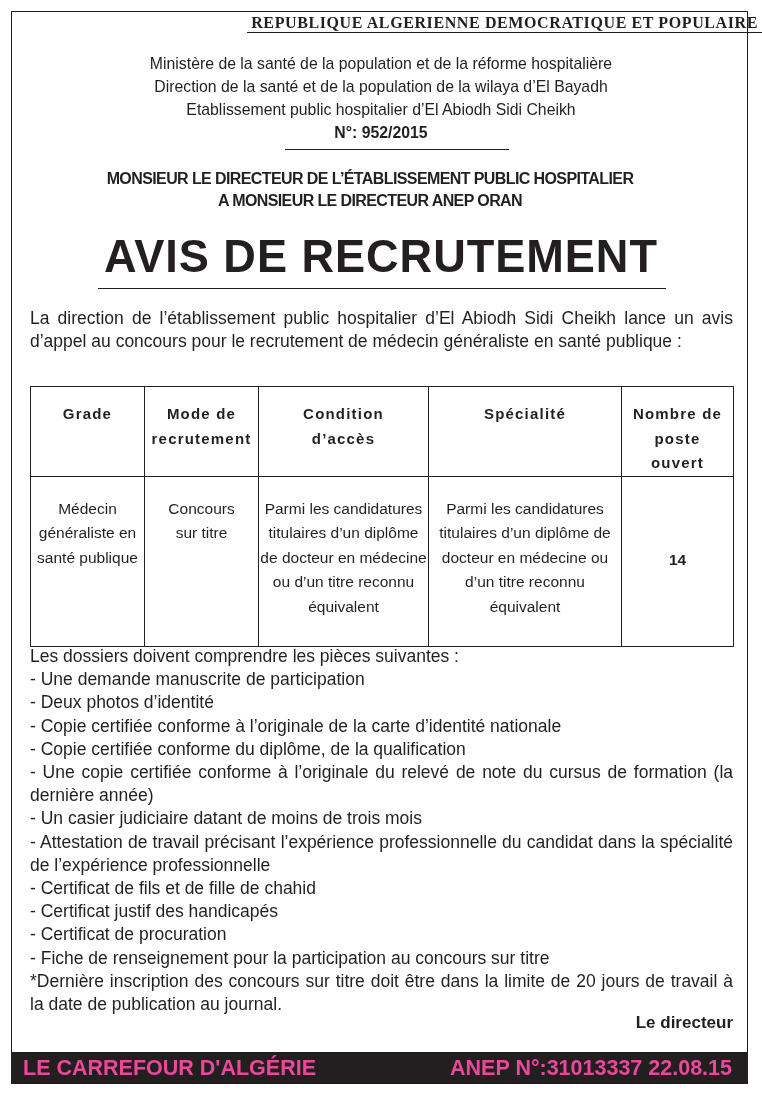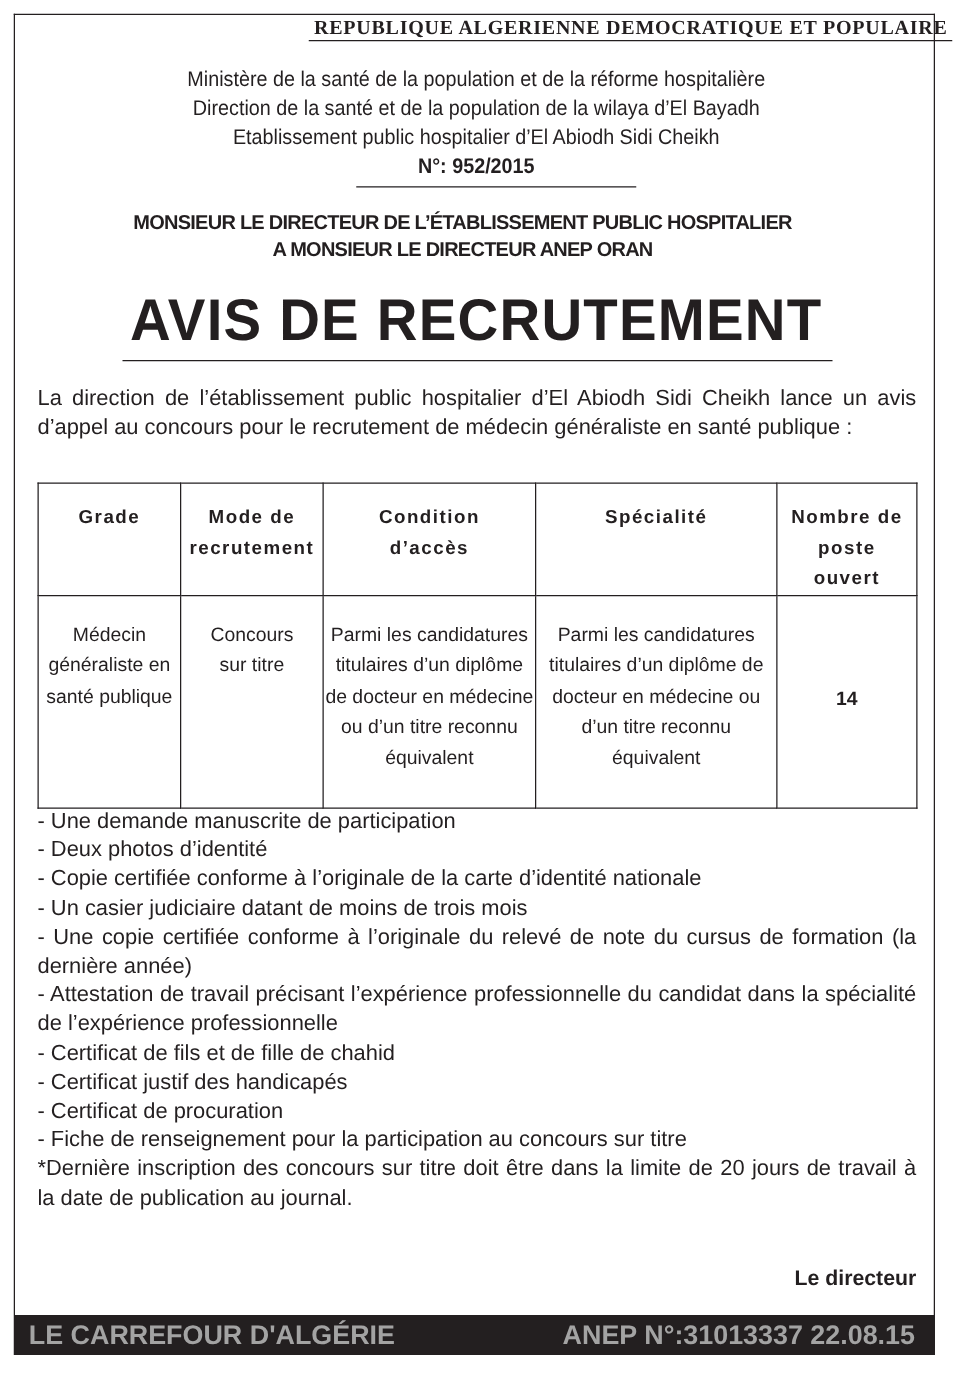--- a/index.html
+++ b/index.html
@@ -57,21 +57,21 @@
   .pieces {
     left: 30px; width: 703px; top: 645px;
     font-family: "Liberation Sans", sans-serif; font-size: 17.5px; line-height: 23.2px;
   }
   .pieces div { text-align: justify; text-align-last: left; }
   .signature {
     right: 29px; top: 1013px;
     font-family: "Liberation Sans", sans-serif; font-weight: bold; font-size: 17px;
   }
   .footer {
-    left: 11px; top: 1052px; width: 737px; height: 32px; background: #231f20; color: #a3a3a3;
+    left: 11px; top: 1052px; width: 737px; height: 32px; background: #231f20; color: #ec4899;
     font-family: "Liberation Sans", sans-serif; font-weight: bold; font-size: 21.5px;
     display: flex; justify-content: space-between; align-items: center; box-sizing: border-box;
     padding: 0 16px 0 12px;
   }
 </style>
 </head>
 <body>
 
 <div class="frame"></div>
 
@@ -119,25 +119,27 @@
       <td>Médecin généraliste en santé publique</td>
       <td style="padding-left:14px;padding-right:14px;">Concours sur titre</td>
       <td>Parmi les candidatures titulaires d’un diplôme de docteur en médecine ou d’un titre reconnu équivalent</td>
       <td>Parmi les candidatures titulaires d’un diplôme de docteur en médecine ou d’un titre reconnu équivalent</td>
       <td class="count">14</td>
     </tr>
   </tbody>
 </table>
 
 <div class="abs pieces">
+  <div>Les dossiers doivent comprendre les pièces suivantes :</div>
   <div>- Une demande manuscrite de participation</div>
   <div>- Deux photos d’identité</div>
   <div>- Copie certifiée conforme à l’originale de la carte d’identité nationale</div>
+  <div>- Copie certifiée conforme du diplôme, de la qualification</div>
+  <div>- Une copie certifiée conforme à l’originale du relevé de note du cursus de formation (la dernière année)</div>
   <div>- Un casier judiciaire datant de moins de trois mois</div>
-  <div>- Une copie certifiée conforme à l’originale du relevé de note du cursus de formation (la dernière année)</div>
   <div>- Attestation de travail précisant l’expérience professionnelle du candidat dans la spécialité de l’expérience professionnelle</div>
   <div>- Certificat de fils et de fille de chahid</div>
   <div>- Certificat justif des handicapés</div>
   <div>- Certificat de procuration</div>
   <div>- Fiche de renseignement pour la participation au concours sur titre</div>
   <div>*Dernière inscription des concours sur titre doit être dans la limite de 20 jours de travail à la date de publication au journal.</div>
 </div>
 
 <div class="abs signature">Le directeur</div>
 

